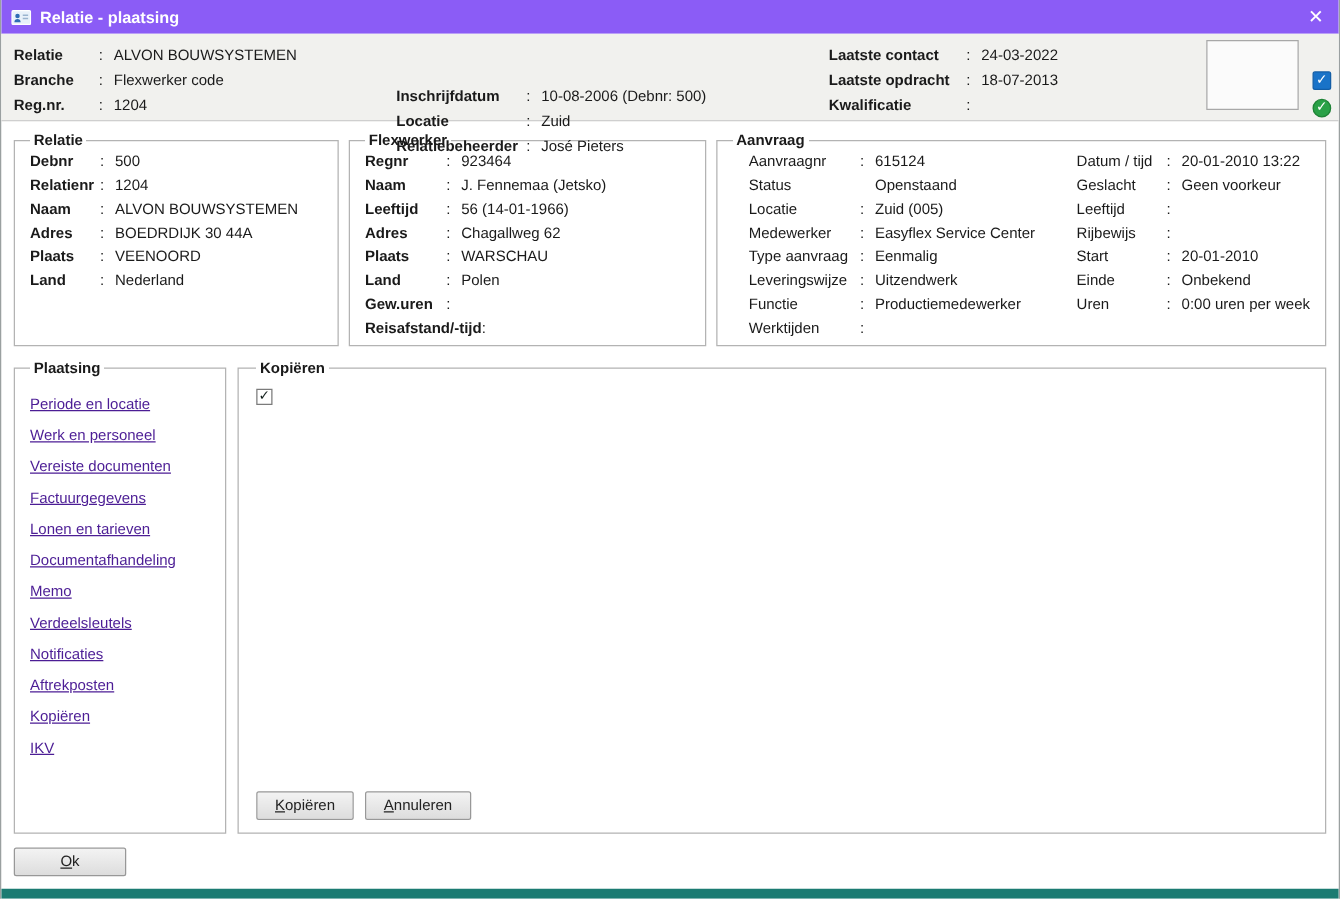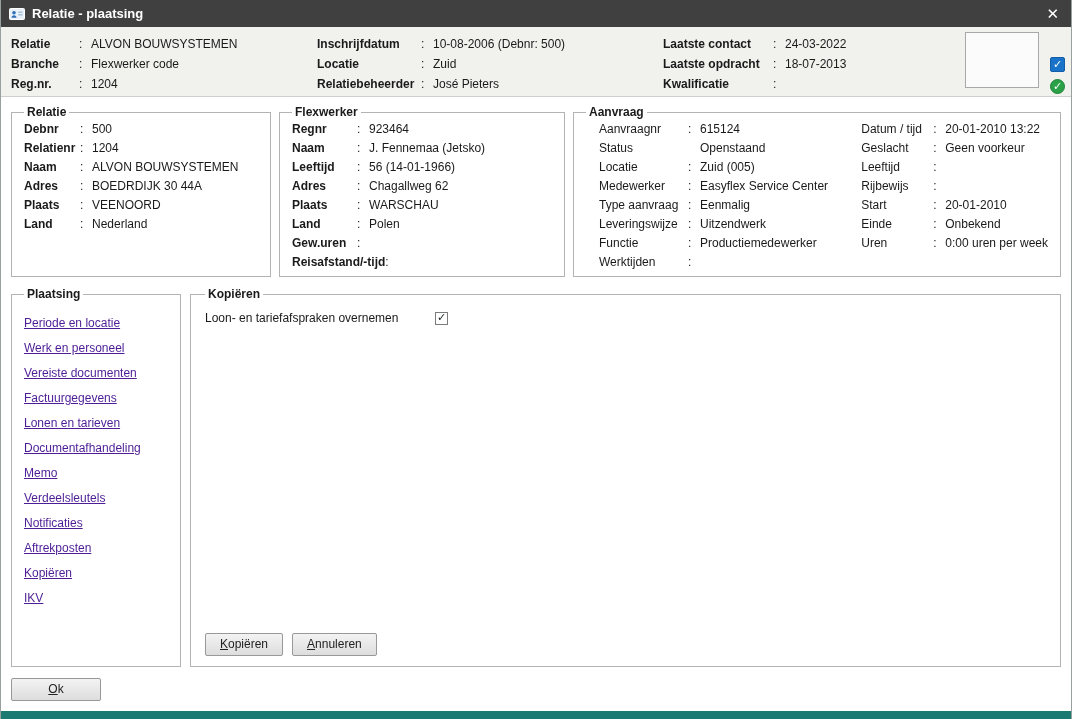--- a/index.html
+++ b/index.html
@@ -7,36 +7,36 @@
   body {
     width:1072px; height:719px;
     font-family:"Liberation Sans","DejaVu Sans",sans-serif;
     font-size:12px; color:#1a1a1a; background:#ffffff;
     border-left:1px solid #9aa0a0; border-right:1px solid #9aa0a0;
     position:relative; overflow:hidden;
   }
 
   
   .titlebar {
-    height:27px; background:#404040; color:#fff;
+    height:27px; background:#8b5cf6; color:#fff;
     display:flex; align-items:center; gap:7px; padding:0 10px 0 8px;
   }
   .titlebar .title { font-weight:bold; font-size:13px; }
   .titlebar .close {
     margin-left:auto; font-size:15px; font-weight:bold; line-height:1;
     cursor:default; padding:0 2px;
   }
 
   
   .header {
     position:relative; height:70px; background:#f1f1ee;
     border-bottom:1px solid #cfcfcf; font-size:12px;
   }
   .hcol { position:absolute; top:7px; white-space:nowrap; }
-  .hcol1 { left:10px; }  .hcol2 { left:316px; }  .hcol3 { left:662px; }
+  .hcol1 { left:10px; }  .hcol2 { left:316px;margin-top:33px; }  .hcol3 { left:662px; }
   .hrow { display:flex; line-height:20px; }
   .hrow .lbl { font-weight:bold; }
   .hcol1 .lbl { min-width:68px; }
   .hcol2 .lbl { min-width:104px; }
   .hcol3 .lbl { min-width:110px; }
   .sep { display:inline-block; min-width:12px; }
   .photo-box {
     position:absolute; top:5px; right:32px; width:74px; height:56px;
     border:1px solid #a8a8a8; background:#fbfbfb;
   }
@@ -375,21 +375,20 @@
       <a class="plink">Kopiëren</a>
       <a class="plink">IKV</a>
     </div>
   </fieldset>
 
   <fieldset class="fs-kopieren">
     <legend>Kopiëren</legend>
 
 
     <div class="k-row k-row2">
-      <span class="k-label">Loon- en tariefafspraken overnemen</span>
       <span class="cbx">
         <span class="cbx-mark">✓</span>
       </span>
     </div>
 
     <div class="fs-buttons">
       <button type="button" class="btn"><span class="accel">K</span><span>opiëren</span></button>
       <button type="button" class="btn"><span class="accel">A</span><span>nnuleren</span></button>
     </div>
   </fieldset>

